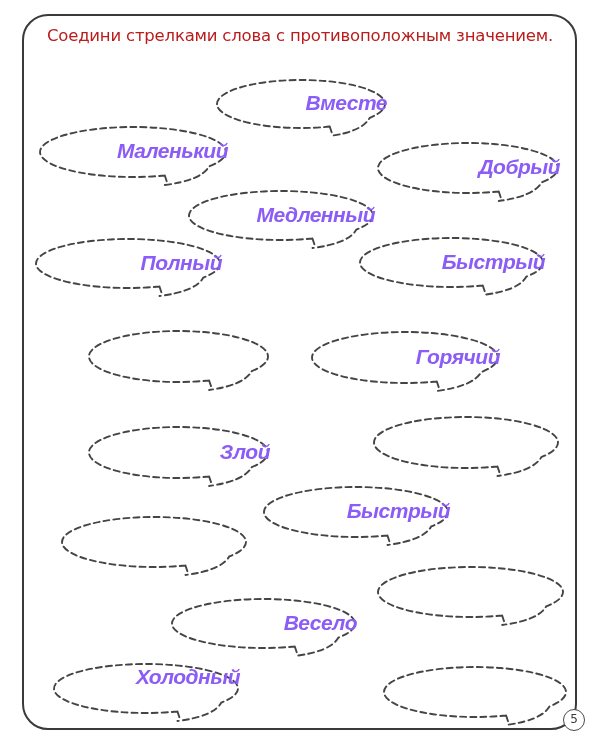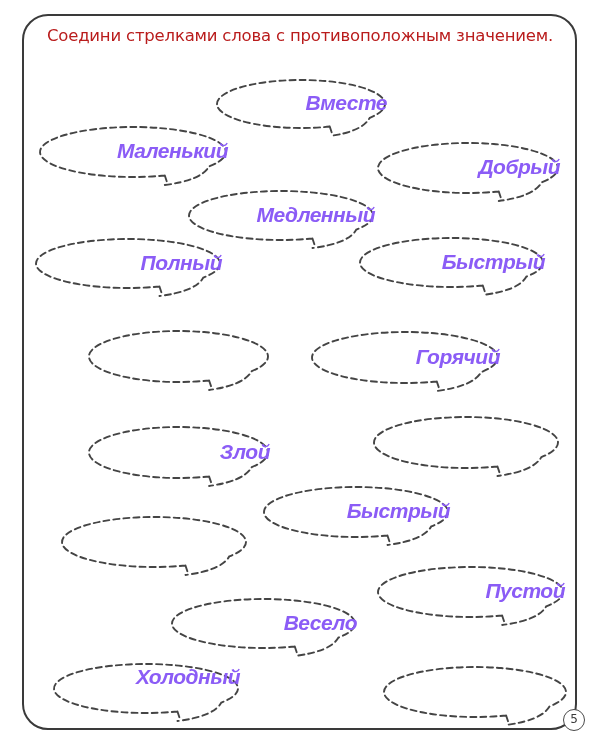--- a/index.html
+++ b/index.html
@@ -150,21 +150,20 @@
     </div>
   <div class="bubble" style="left: 60px; top: 515px; width: 188px; height: 54px;">
       <svg width="208" height="74">
         <path d="M 125.46585318596154 50.492315519647704 A 92 25 0 1 1 169.36198807458726 41.33941090877615 Q 161.36198807458726 55.33941090877615 125.46585318596152 60 M 125.46585318596154 50.492315519647704 L 127.46585318596154 56.492315519647704 " fill="none" stroke="#444444" stroke-width="1.9" stroke-dasharray="6 4" stroke-linecap="round"></path>
       </svg>
     </div>
   <div class="bubble" style="left: 376px; top: 565px; width: 189px; height: 54px;">
       <svg width="209" height="74">
         <path d="M 126.13686325762437 50.492315519647704 A 92.5 25 0 1 1 170.27156409673174 41.33941090877615 Q 162.27156409673174 55.33941090877615 126.13686325762438 60 M 126.13686325762437 50.492315519647704 L 128.13686325762438 56.492315519647704 " fill="none" stroke="#444444" stroke-width="1.9" stroke-dasharray="6 4" stroke-linecap="round"></path>
       </svg>
-      <span class="word" style="top: 14px;">Пустой</span>
     </div>
   <div class="bubble" style="left: 170px; top: 597px; width: 187px; height: 53px;">
       <svg width="207" height="73">
         <path d="M 124.7948431142987 49.52246920925475 A 91.5 24.5 0 1 1 168.45241205244275 40.55262269060063 Q 160.45241205244275 54.55262269060063 124.79484311429871 59 M 124.7948431142987 49.52246920925475 L 126.7948431142987 55.52246920925475 " fill="none" stroke="#444444" stroke-width="1.9" stroke-dasharray="6 4" stroke-linecap="round"></path>
       </svg>
       <span class="word" style="top: 13.5px;">Весело</span>
     </div>
   <div class="bubble" style="left: 52px; top: 662px; width: 188px; height: 53px;">
       <svg width="208" height="73">
         <path d="M 125.46585318596154 49.52246920925475 A 92 24.5 0 1 1 169.36198807458726 40.55262269060063 Q 161.36198807458726 54.55262269060063 125.46585318596152 59 M 125.46585318596154 49.52246920925475 L 127.46585318596154 55.52246920925475 " fill="none" stroke="#444444" stroke-width="1.9" stroke-dasharray="6 4" stroke-linecap="round"></path>

